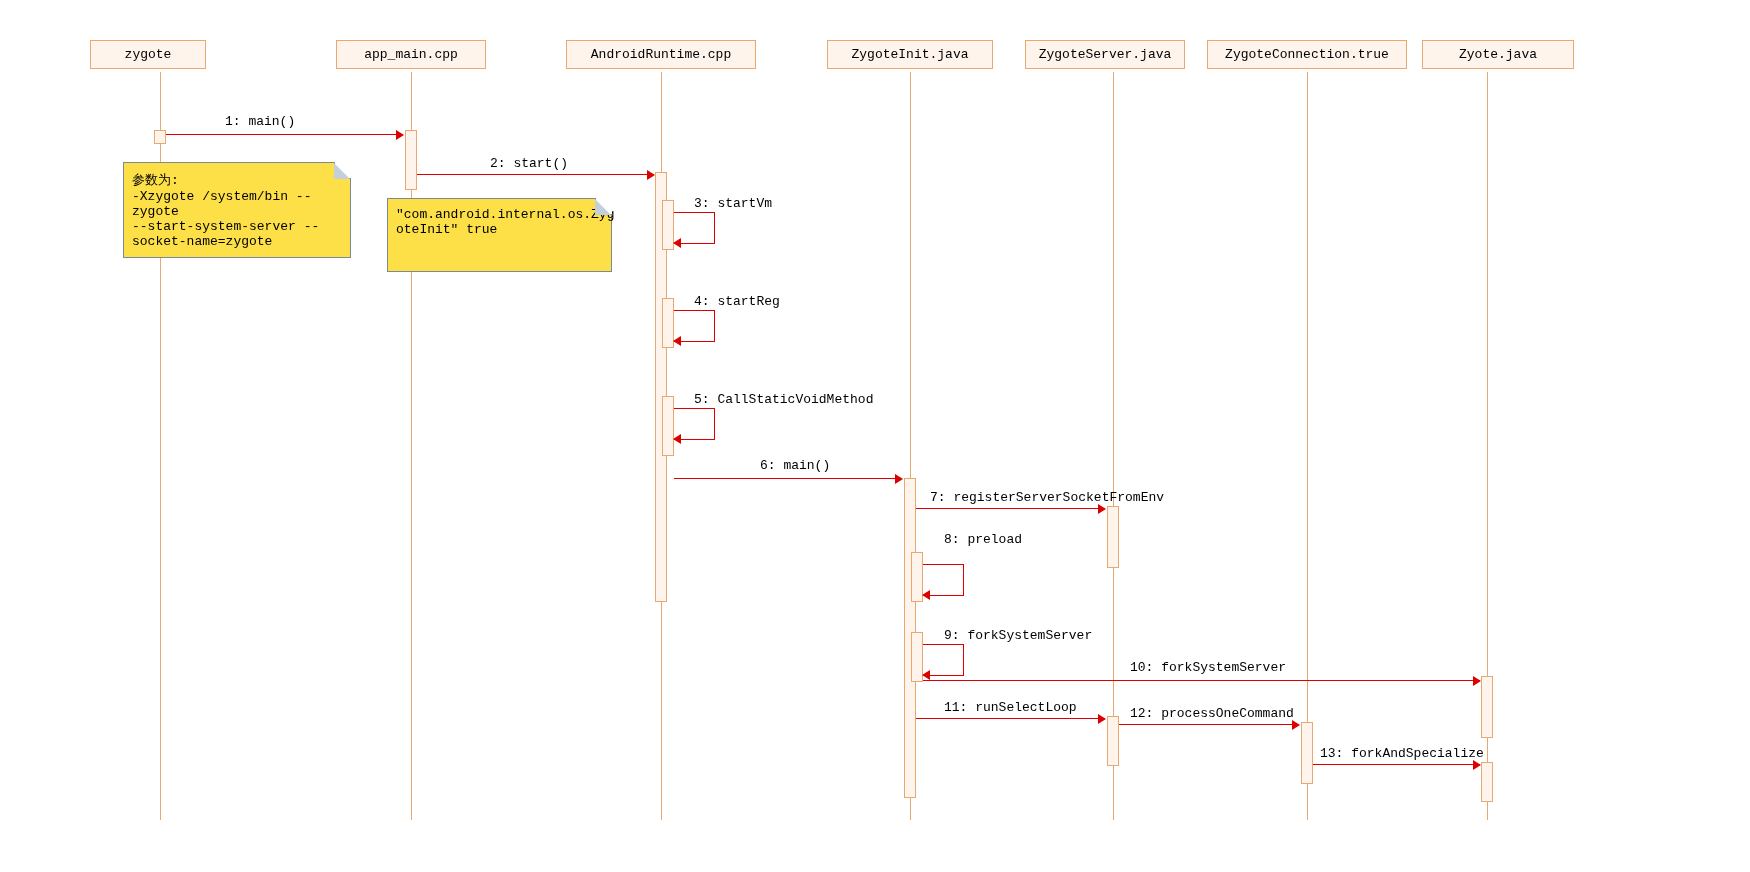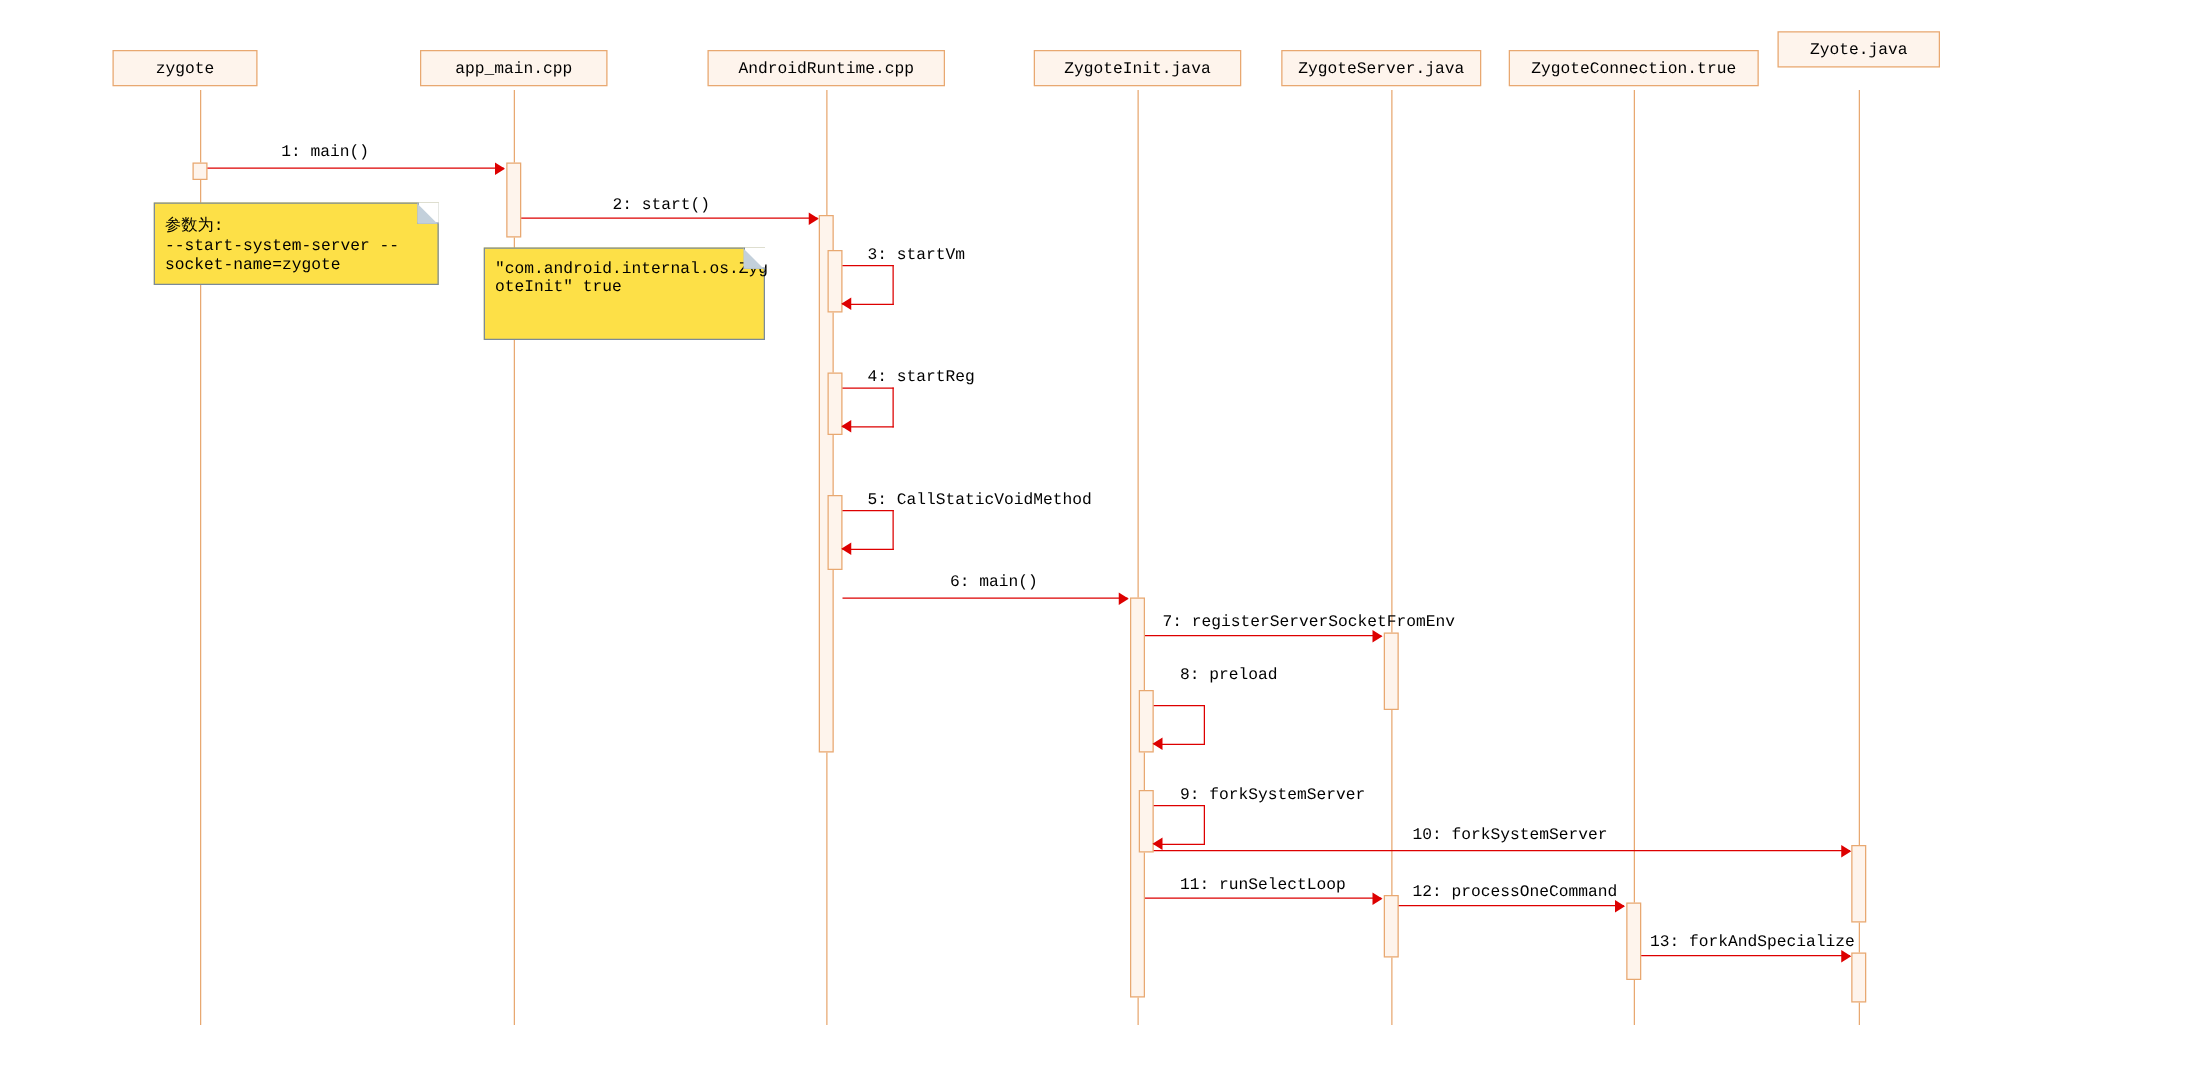--- a/index.html
+++ b/index.html
@@ -117,21 +117,21 @@
 </style>
 </head>
 <body>
 
 <div class="participant-box" style="left:90px;top:40px;width:116px;"><span>zygote</span></div>
 <div class="participant-box" style="left:336px;top:40px;width:150px;"><span>app_main.cpp</span></div>
 <div class="participant-box" style="left:566px;top:40px;width:190px;"><span>AndroidRuntime.cpp</span></div>
 <div class="participant-box" style="left:827px;top:40px;width:166px;"><span>ZygoteInit.java</span></div>
 <div class="participant-box" style="left:1025px;top:40px;width:160px;"><span>ZygoteServer.java</span></div>
 <div class="participant-box" style="left:1207px;top:40px;width:200px;"><span>ZygoteConnection.true</span></div>
-<div class="participant-box" style="left:1422px;top:25px;width:130px;"><span>Zyote.java</span></div>
+<div class="participant-box" style="left:1422px;top:40px;width:152px;"><span>Zyote.java</span></div>
 
 <div class="lifeline" style="left:160px;top:72px;height:748px;"></div>
 <div class="lifeline" style="left:411px;top:72px;height:748px;"></div>
 <div class="lifeline" style="left:661px;top:72px;height:748px;"></div>
 <div class="lifeline" style="left:910px;top:72px;height:748px;"></div>
 <div class="lifeline" style="left:1113px;top:72px;height:748px;"></div>
 <div class="lifeline" style="left:1307px;top:72px;height:748px;"></div>
 <div class="lifeline" style="left:1487px;top:72px;height:748px;"></div>
 
 <div class="activation" style="left:154px;top:130px;height:14px;"></div>
@@ -184,20 +184,21 @@
 
 <div class="msg-label" style="left:1130px;top:706px;">12: processOneCommand</div>
 <div class="arrow" style="left:1119px;top:724px;width:180px;"></div>
 
 <div class="msg-label" style="left:1320px;top:746px;">13: forkAndSpecialize</div>
 <div class="arrow" style="left:1313px;top:764px;width:167px;"></div>
 
 <div class="note" style="left:123px;top:162px;width:228px;">
   <div class="note-fold"></div>
   <div>参数为:</div>
+  <div>-Xzygote /system/bin --zygote</div>
   <div>--start-system-server --</div>
   <div>socket-name=zygote</div>
 </div>
 
 <div class="note" style="left:387px;top:198px;width:225px;height:74px;">
   <div class="note-fold"></div>
   <div>"com.android.internal.os.Zyg</div>
   <div>oteInit" true</div>
 </div>
 

